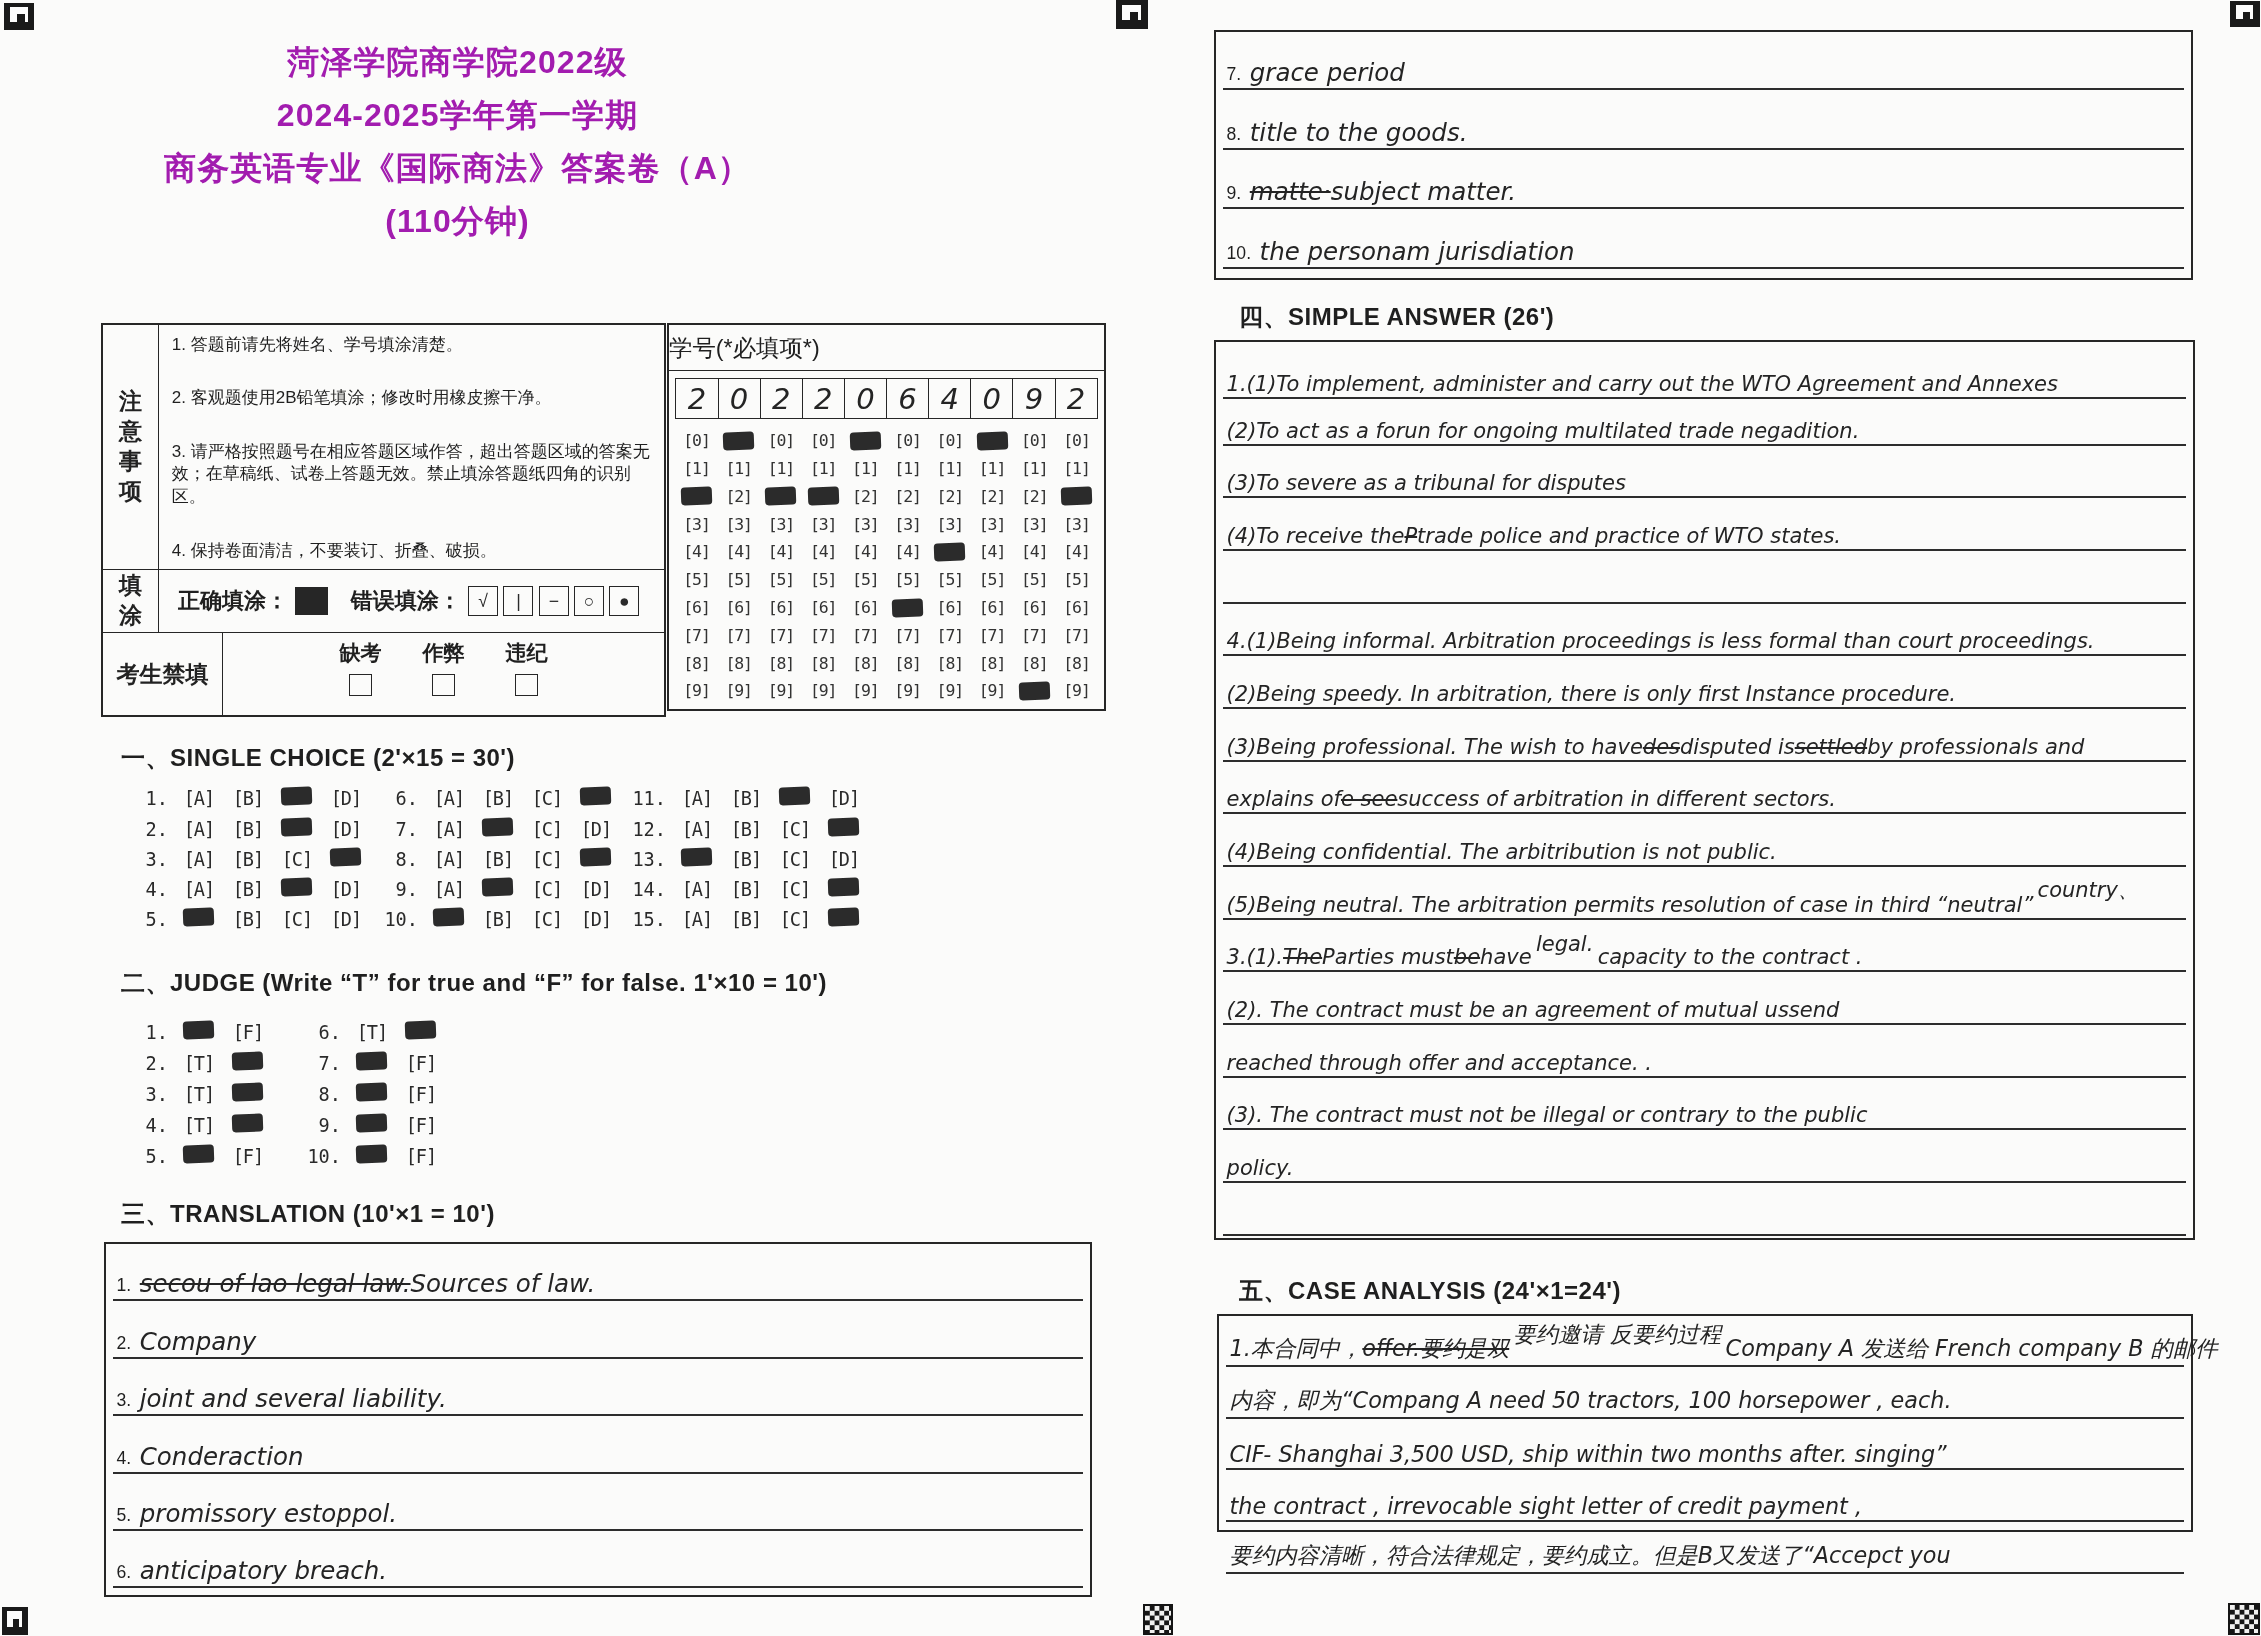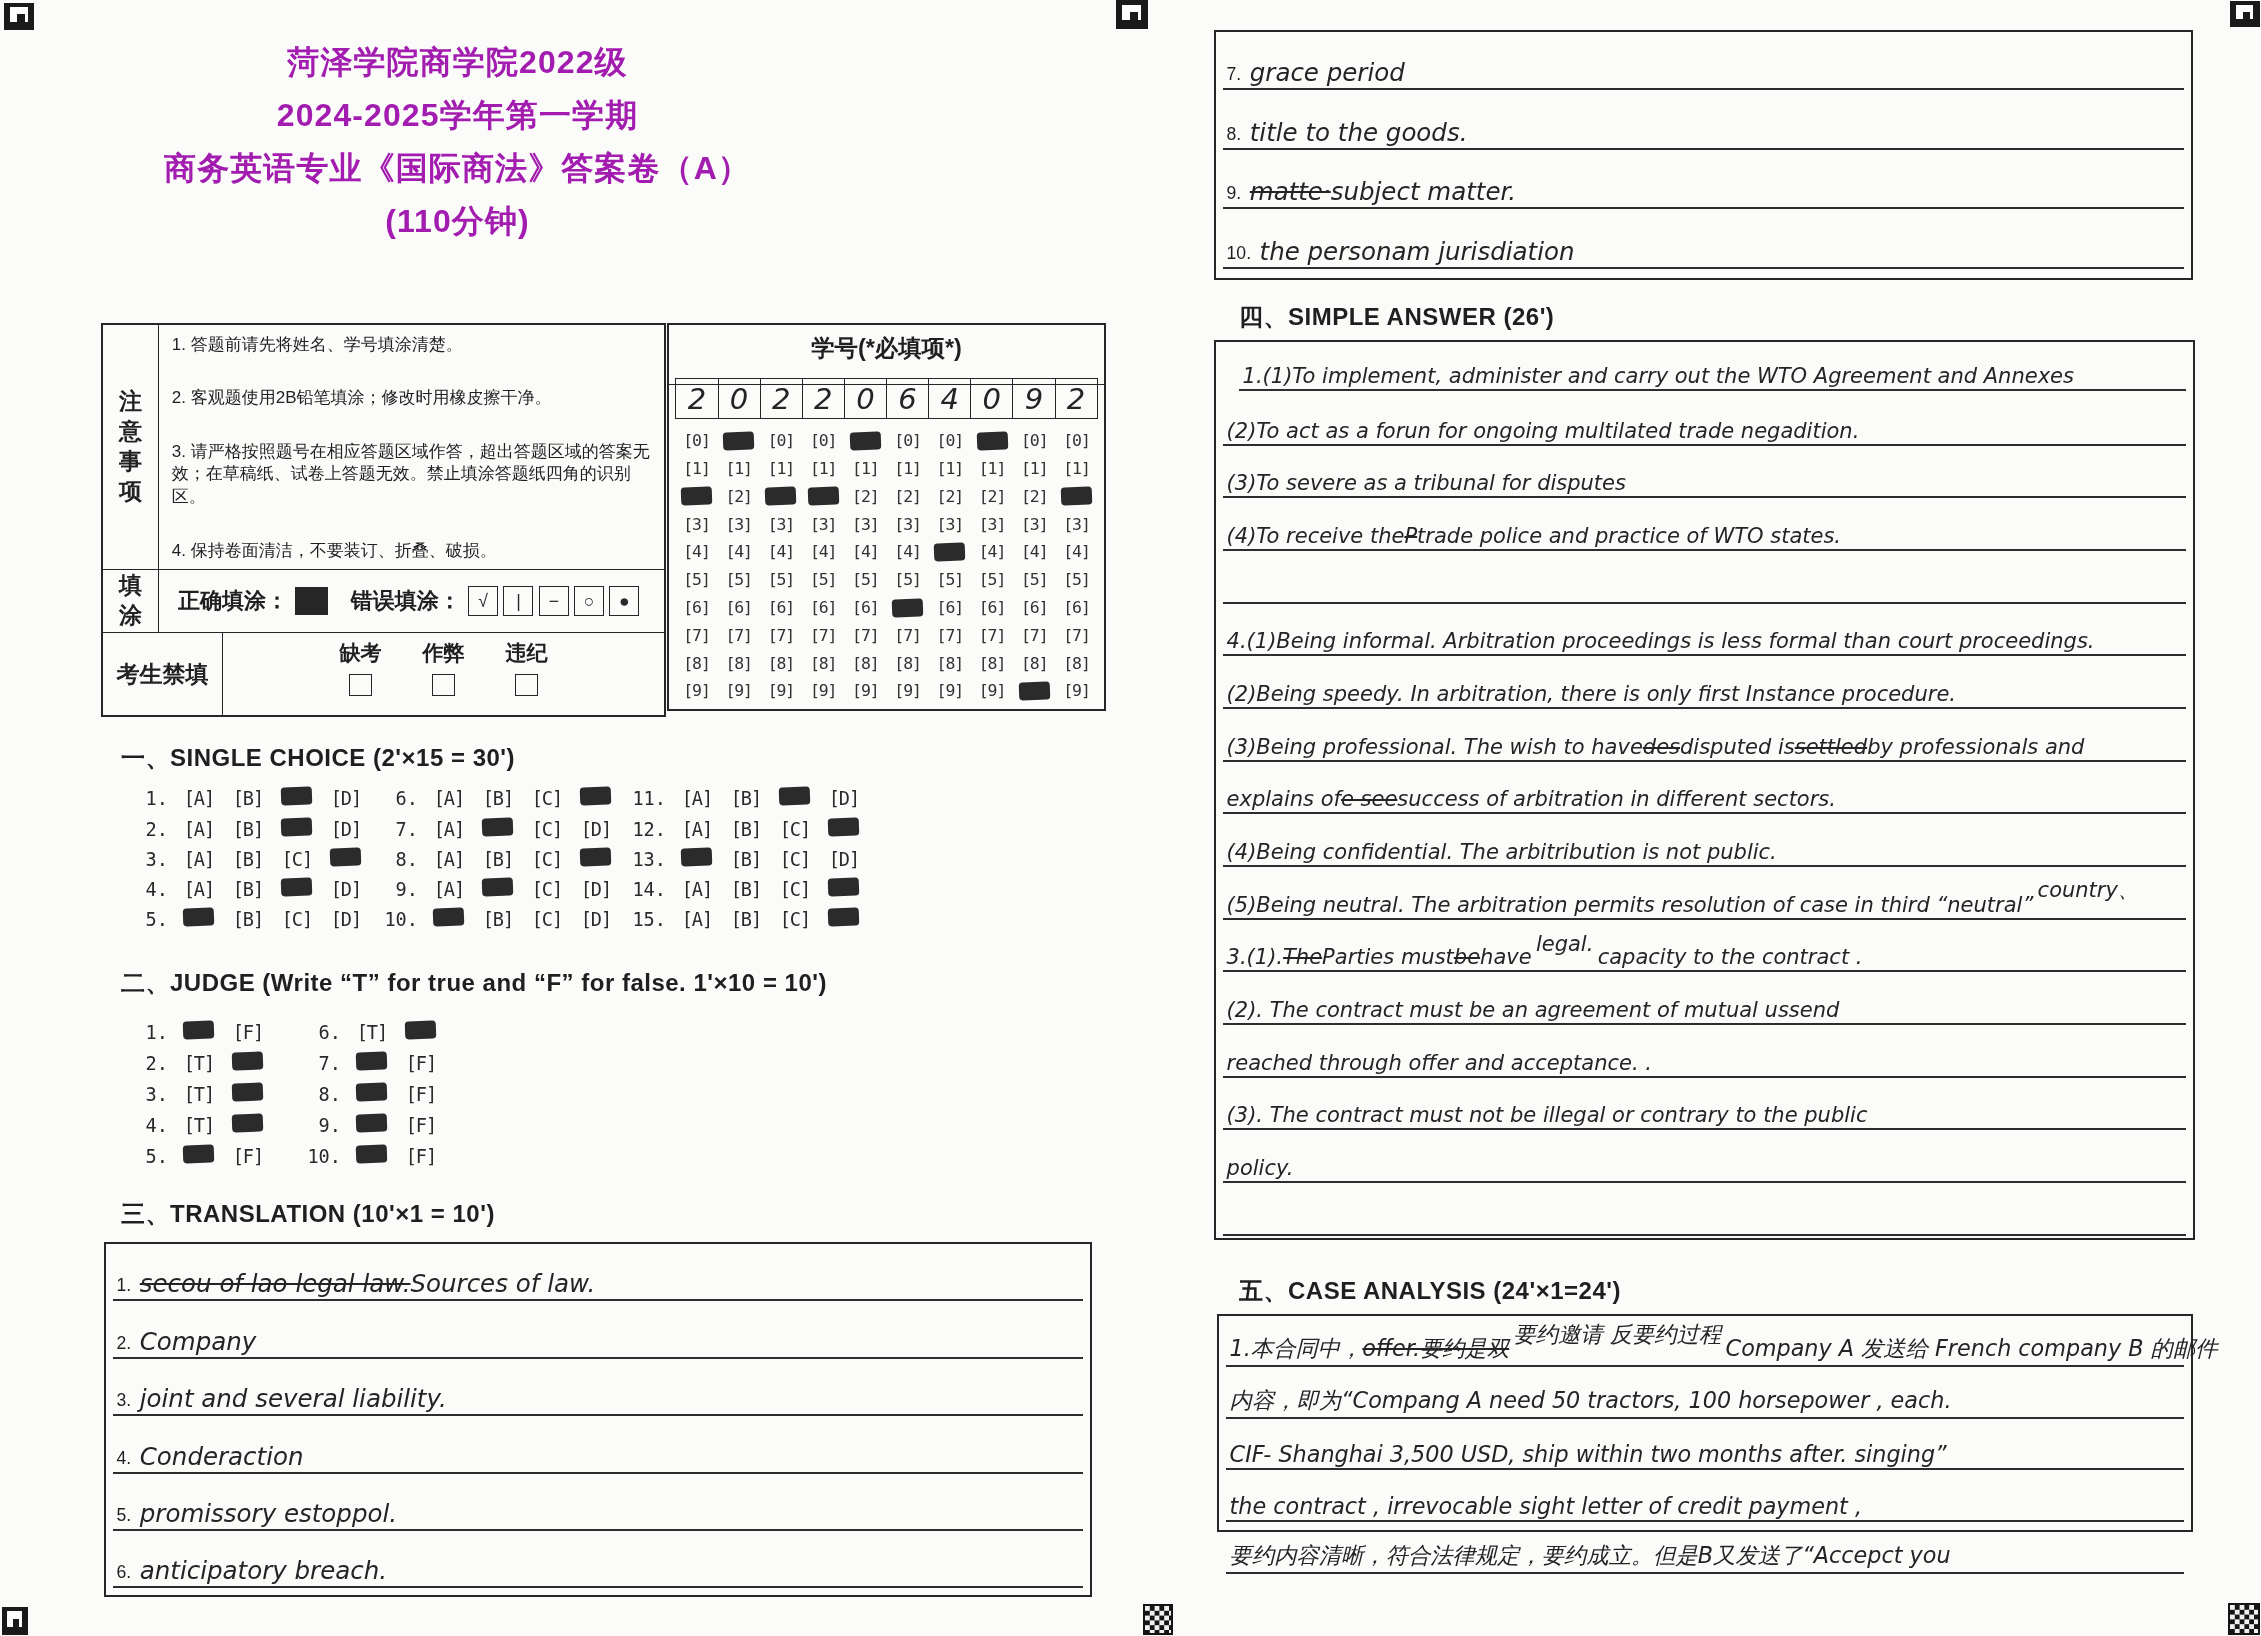--- a/index.html
+++ b/index.html
@@ -39,21 +39,21 @@
   .wm{display:inline-flex;width:30px;height:30px;border:1.6px solid var(--border);align-items:center;justify-content:center;font-size:17.6px;font-weight:normal;margin-right:5.3px;color:#2a2a2a;}
   .nb-row3{flex:1;display:flex;}
   .nb-label3{width:120px;border-right:1.6px solid var(--border);display:flex;align-items:center;justify-content:center;font-size:23px;font-weight:bold;}
   .forbid-content{flex:1;display:flex;justify-content:center;gap:41px;padding-top:6.4px;}
   .forbid-opt{display:flex;flex-direction:column;align-items:center;gap:6.4px;}
   .forbid-lab{font-size:21px;font-weight:bold;color:#1f1f1f;}
   .cb{width:23.4px;height:22.3px;border:1.6px solid var(--border);background:transparent;}
 
   
   .id-box{position:absolute;left:667px;top:323px;width:439px;height:388px;border:2.1px solid var(--border);}
-  .id-title{height:60px;line-height:46px;text-align:center;font-size:23.4px;font-weight:bold;border-bottom:1.6px solid var(--border);color:#1f1f1f;}
+  .id-title{height:46px;line-height:46px;font-size:23.4px;font-weight:normal;border-bottom:1.6px solid var(--border);color:#1f1f1f;}
   .id-digits{position:absolute;left:6.4px;right:6.4px;top:53px;height:41px;border:1.6px solid var(--border);display:flex;}
   .id-digit{flex:1;border-left:1.6px solid var(--border);display:flex;align-items:center;justify-content:center;}
   .id-digit:first-child{border-left:none;}
   .id-grid{position:absolute;left:6.4px;right:6.4px;top:102px;bottom:4.3px;display:grid;grid-template-columns:repeat(10,1fr);grid-template-rows:repeat(10,1fr);}
   .bub{display:flex;align-items:center;justify-content:center;font-family:"DejaVu Sans Mono","Liberation Mono",monospace;font-size:16.5px;color:#333;letter-spacing:-1.1px;}
 
   
   .blob{display:inline-block;width:31px;height:18px;background:#2b2b2b;border-radius:3.7px;transform:rotate(-2deg);}
 
   
@@ -511,21 +511,21 @@
         <span class="hw" style="font-size: 24.5px;"> subject matter.</span>
       </div>
       <div class="ans-row" style="top: 182px; height: 55px;">
         <span class="pnum">10.</span>
         <span class="hw" style="font-size: 24.5px;">the personam jurisdiation</span>
       </div>
     </div>
 
   <div class="sec-heading" id="simple-heading">四、SIMPLE ANSWER (26')</div>
   <div class="ans-box" id="simple-box">
-      <div class="ans-row" style="top: 0; height: 49px; margin-left: 16px;">
+      <div class="ans-row" style="top: 8px; height: 49px;">
         <span class="hw" style="font-size: 21px;">1.(1)To implement, administer and carry out the WTO Agreement and Annexes</span>
       </div>
       <div class="ans-row" style="top: 55px; height: 49px;">
         <span class="hw" style="font-size: 21px;">(2)To act as a forun for ongoing multilated trade negadition.</span>
       </div>
       <div class="ans-row" style="top: 107px; height: 49px;">
         <span class="hw" style="font-size: 21px;">(3)To severe as a tribunal for disputes</span>
       </div>
       <div class="ans-row" style="top: 160px; height: 49px;">
         <span class="hw" style="font-size: 21px;">(4)To receive the </span>

